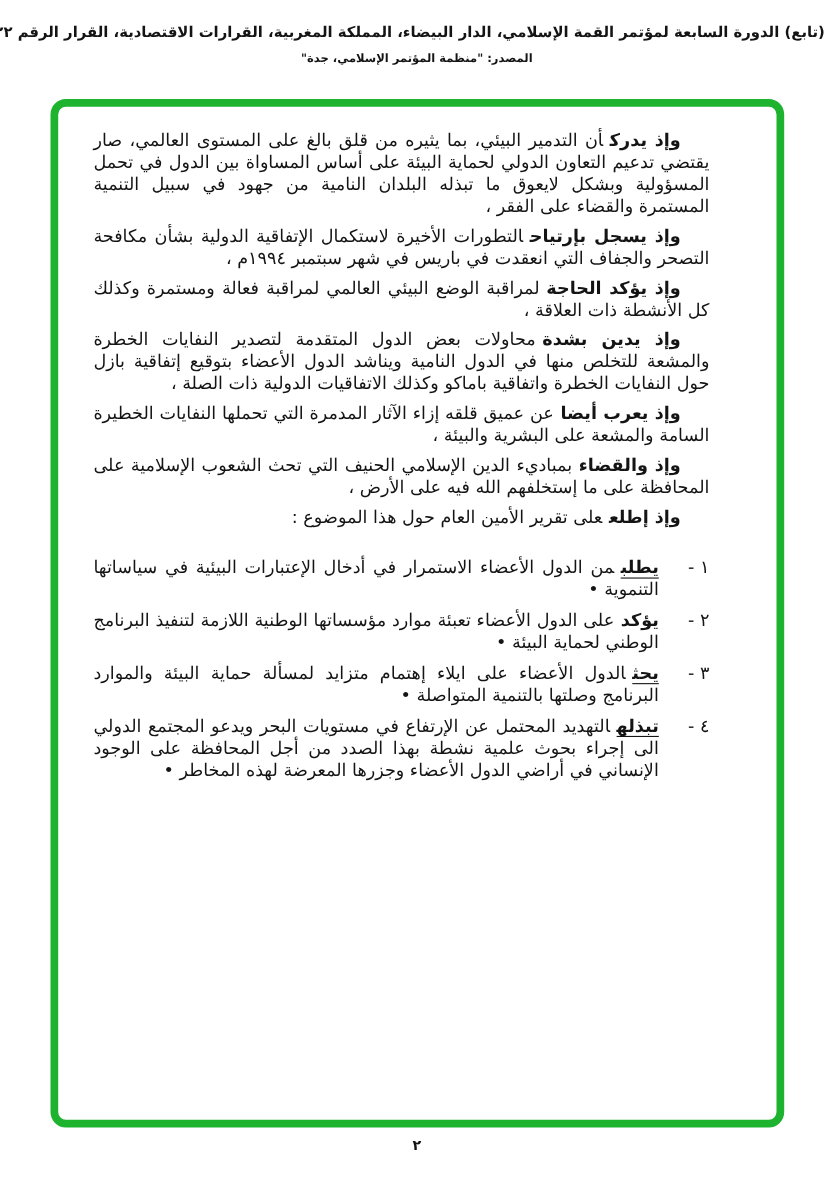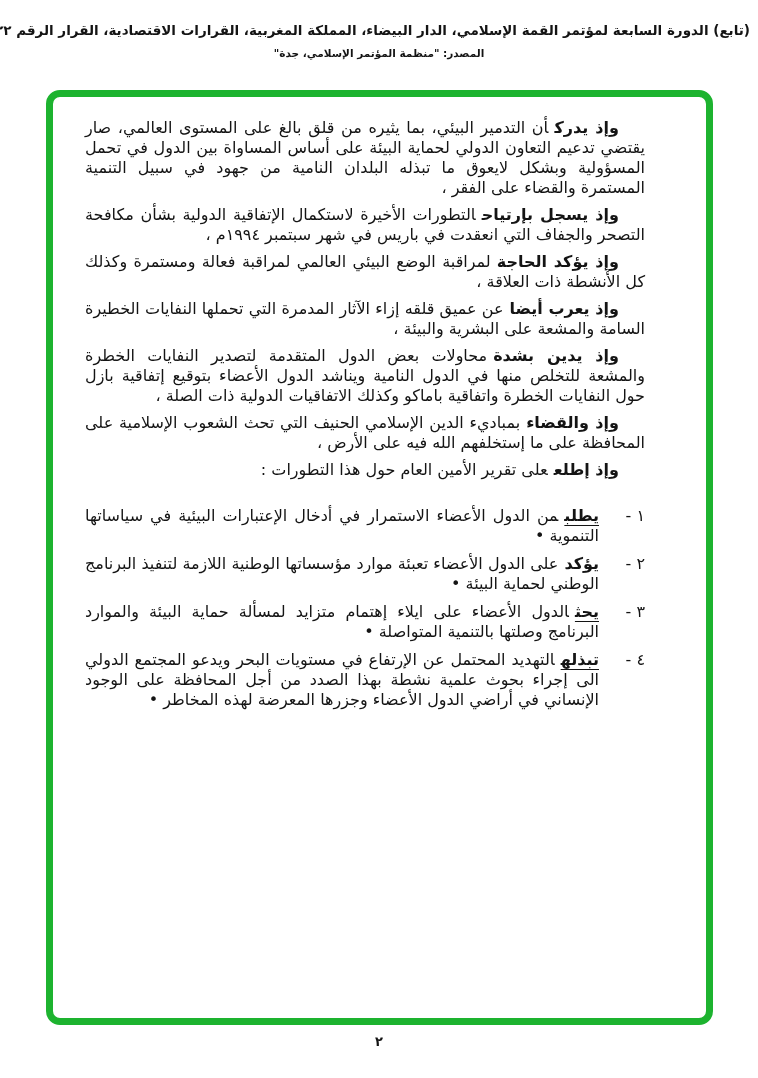--- a/index.html
+++ b/index.html
@@ -115,27 +115,27 @@
   <div class="frame"></div>
 
   <div class="content">
 
     <p class="para"><strong class="lead">وإذ يدرك</strong><span>أن التدمير البيئي، بما يثيره من قلق بالغ على المستوى العالمي، صار يقتضي تدعيم التعاون الدولي لحماية البيئة على أساس المساواة بين الدول في تحمل المسؤولية وبشكل لايعوق ما تبذله البلدان النامية من جهود في سبيل التنمية المستمرة والقضاء على الفقر ،</span></p>
 
     <p class="para"><strong class="lead">وإذ يسجل بإرتياح</strong><span>التطورات الأخيرة لاستكمال الإتفاقية الدولية بشأن مكافحة التصحر والجفاف التي انعقدت في باريس في شهر سبتمبر ١٩٩٤م ،</span></p>
 
     <p class="para"><strong class="lead">وإذ يؤكد الحاجة</strong><span>لمراقبة الوضع البيئي العالمي لمراقبة فعالة ومستمرة وكذلك كل الأنشطة ذات العلاقة ،</span></p>
 
+    <p class="para"><strong class="lead">وإذ يدين بشدة</strong><span>محاولات بعض الدول المتقدمة لتصدير النفايات الخطرة والمشعة للتخلص منها في الدول النامية ويناشد الدول الأعضاء بتوقيع إتفاقية بازل حول النفايات الخطرة واتفاقية باماكو وكذلك الاتفاقيات الدولية ذات الصلة ،</span></p>
+
     <p class="para"><strong class="lead">وإذ يعرب أيضا</strong><span>عن عميق قلقه إزاء الآثار المدمرة التي تحملها النفايات الخطيرة السامة والمشعة على البشرية والبيئة ،</span></p>
-
-    <p class="para"><strong class="lead">وإذ يدين بشدة</strong><span>محاولات بعض الدول المتقدمة لتصدير النفايات الخطرة والمشعة للتخلص منها في الدول النامية ويناشد الدول الأعضاء بتوقيع إتفاقية بازل حول النفايات الخطرة واتفاقية باماكو وكذلك الاتفاقيات الدولية ذات الصلة ،</span></p>
 
     <p class="para"><strong class="lead">وإذ والقضاء</strong><span>بمباديء الدين الإسلامي الحنيف التي تحث الشعوب الإسلامية على المحافظة على ما إستخلفهم الله فيه على الأرض ،</span></p>
 
-    <p class="para"><strong class="lead">وإذ إطلع</strong><span>على تقرير الأمين العام حول هذا التطورات :</span></p>
+    <p class="para"><strong class="lead">وإذ إطلع</strong><span>على تقرير الأمين العام حول هذا الموضوع :</span></p>
 
     <div class="ops">
 
       <div class="item">
         <span class="inum">١ -</span>
         <span class="ibody"><strong class="lead u">يطلب</strong><span>من الدول الأعضاء الاستمرار في أدخال الإعتبارات البيئية في سياساتها التنموية •</span></span>
       </div>
 
       <div class="item">
         <span class="inum">٢ -</span>

